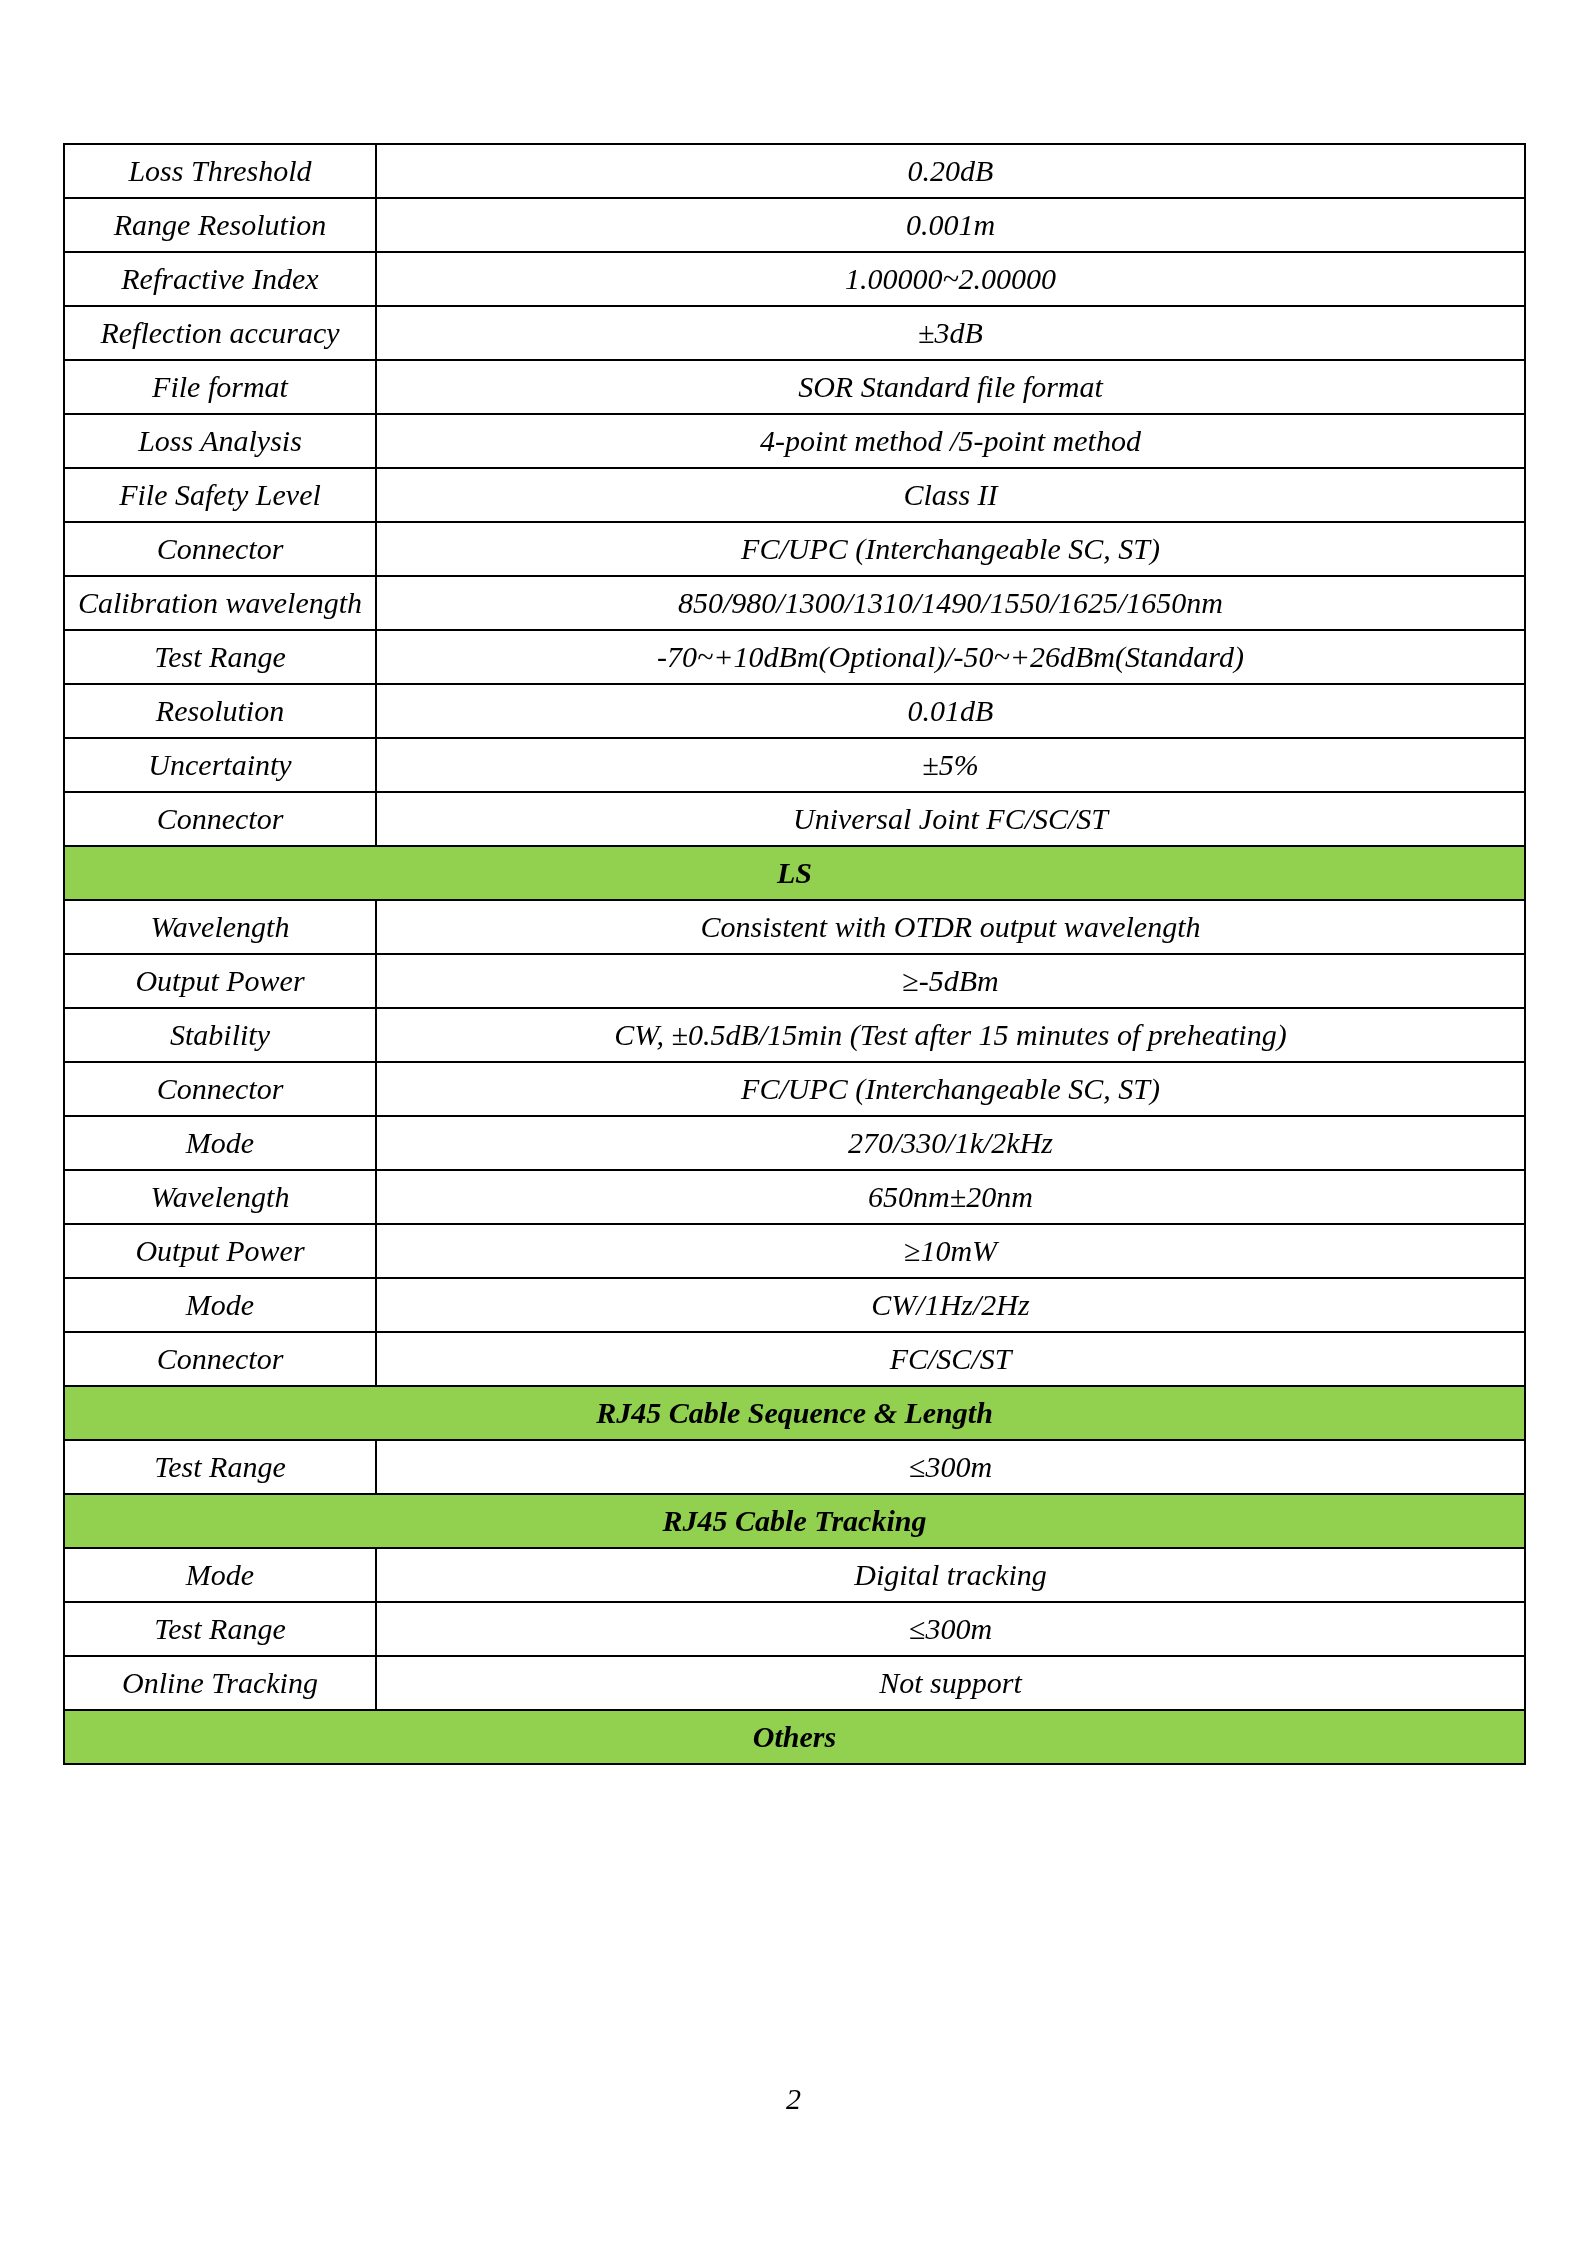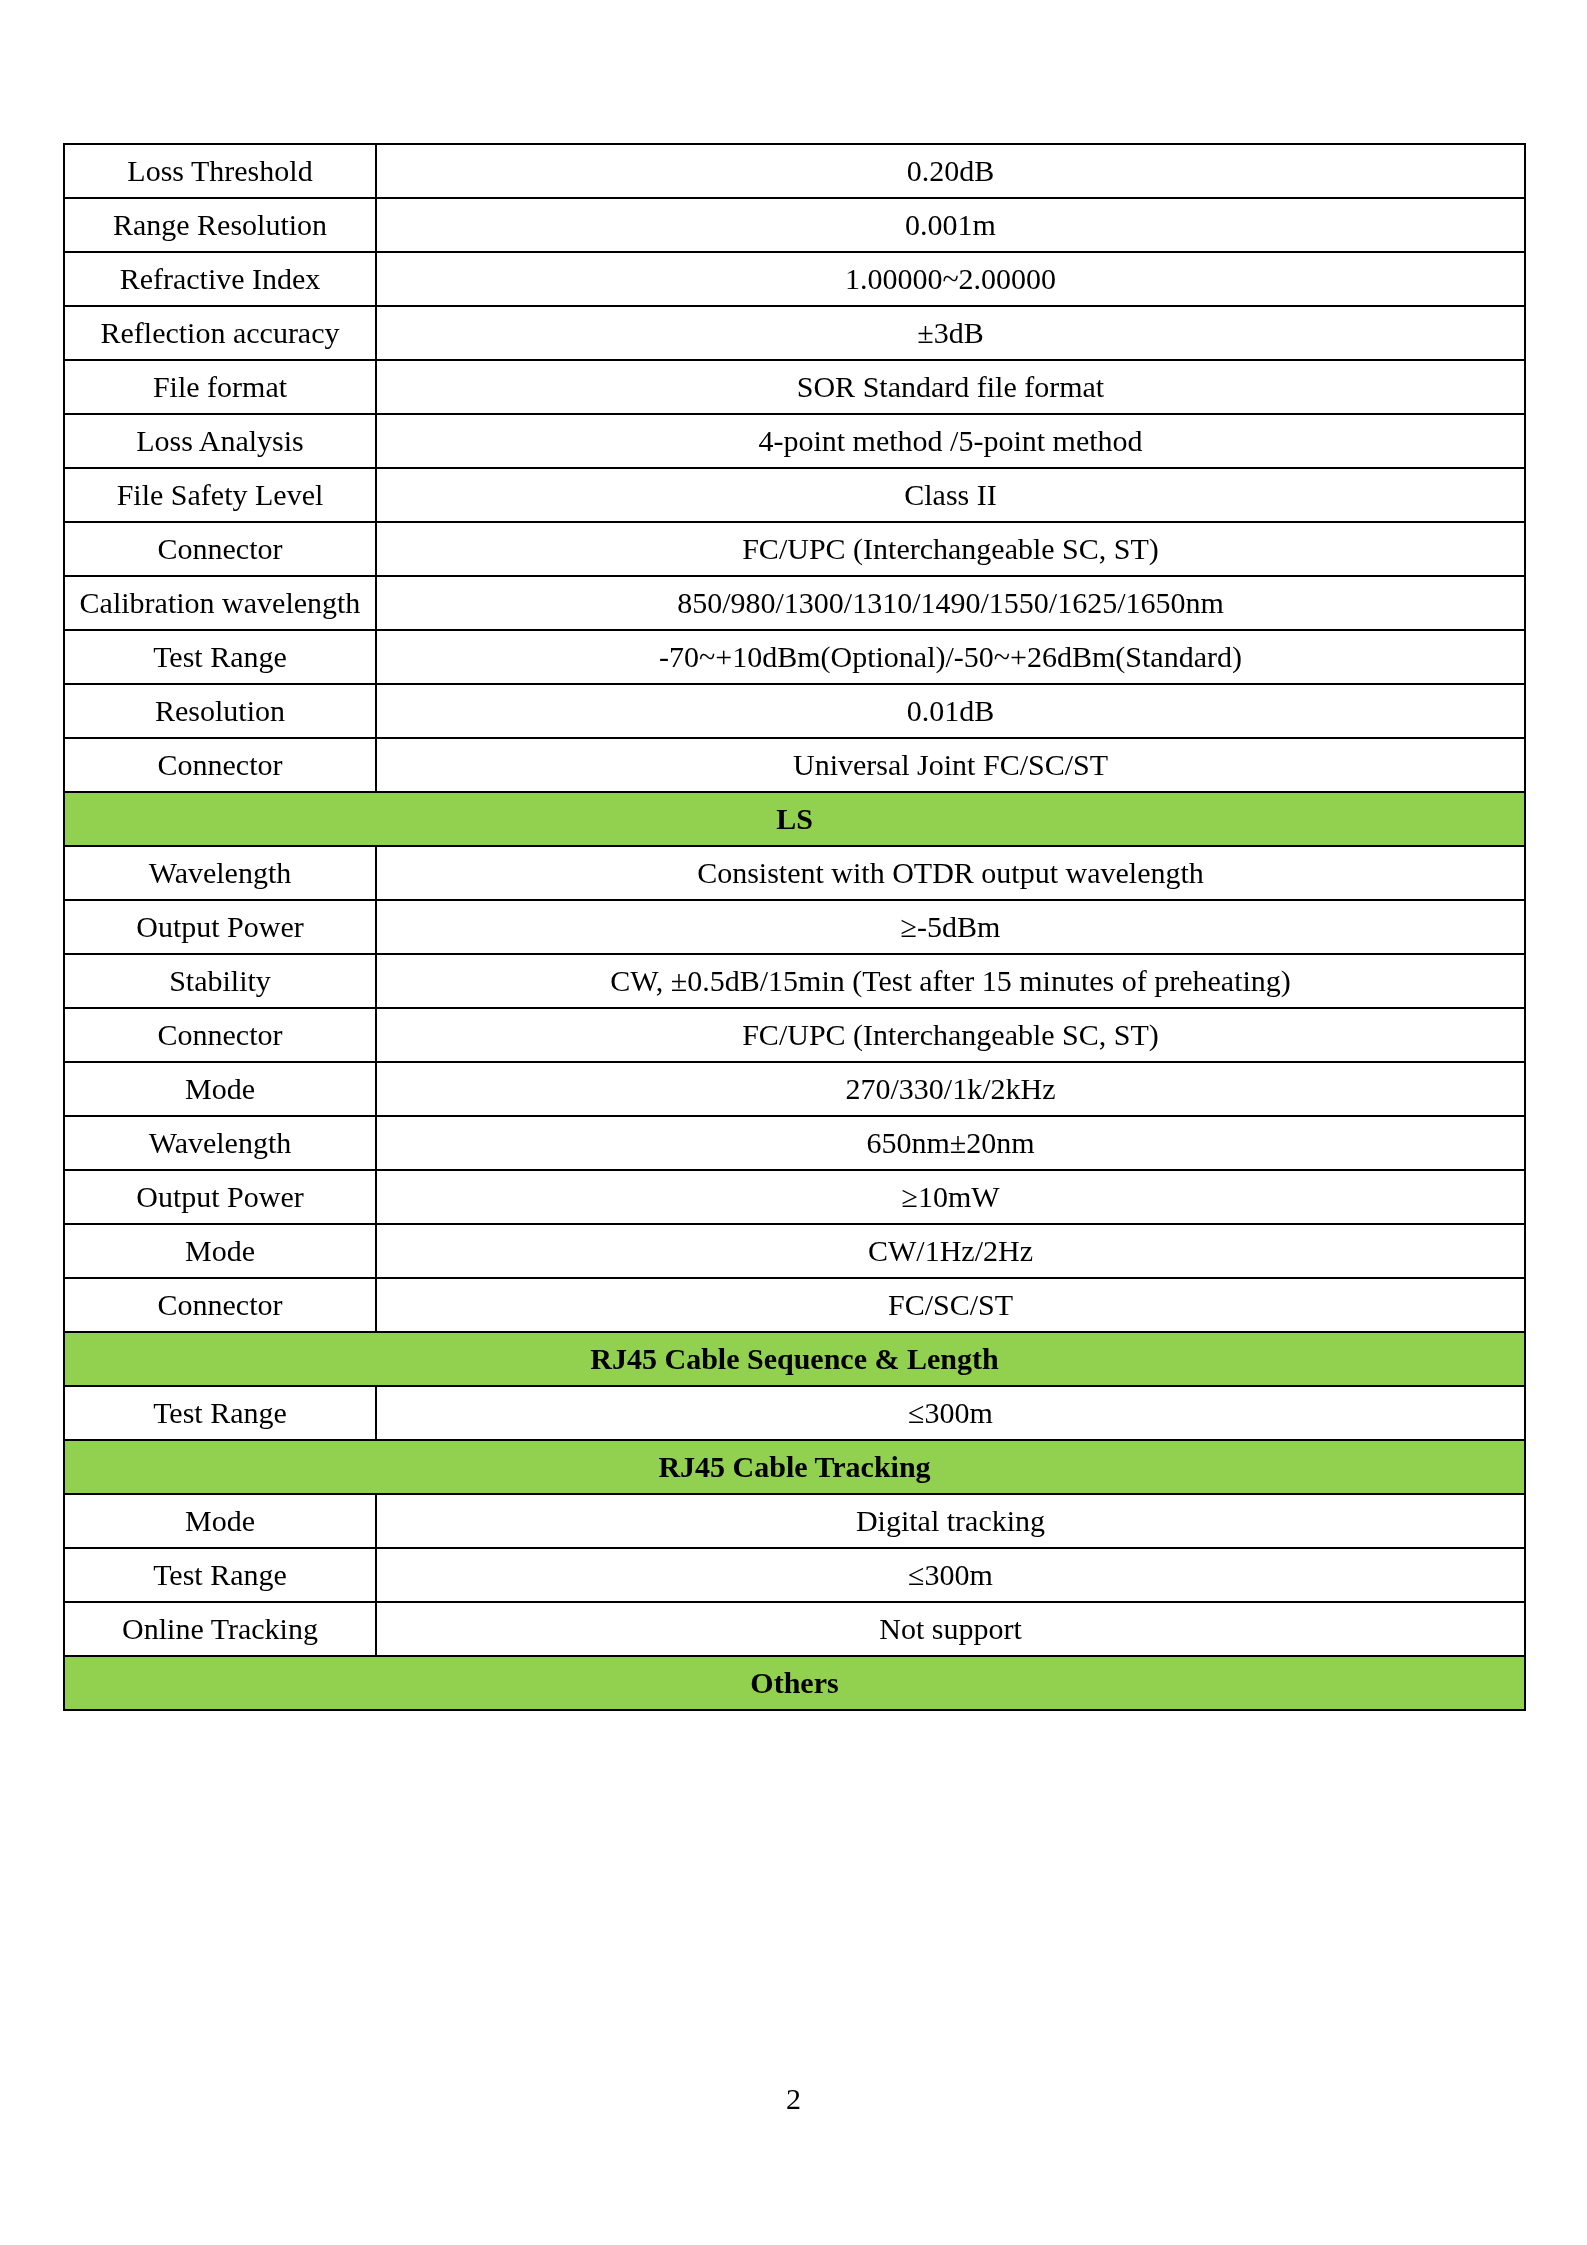--- a/index.html
+++ b/index.html
@@ -8,20 +8,21 @@
     background: #ffffff;
   }
   .page {
     position: relative;
     width: 1587px;
     height: 2212px;
     background: var(--page-bg, #ffffff);
     font-family: "Liberation Serif", "DejaVu Serif", serif;
     color: var(--text, #000000);
     overflow: hidden;
+    font-style: italic;
   }
   table.spec {
     position: absolute;
     left: 63px;
     top: 143px;
     width: 1463px;
     border-collapse: collapse;
     table-layout: fixed;
   }
   col.c1 { width: 312px; }
@@ -97,20 +98,24 @@
       </tr>
       <tr>
         <td>Test Range</td>
         <td>-70~+10dBm(Optional)/-50~+26dBm(Standard)</td>
       </tr>
       <tr>
         <td>Resolution</td>
         <td>0.01dB</td>
       </tr>
       <tr>
+        <td>Uncertainty</td>
+        <td>±5%</td>
+      </tr>
+      <tr>
         <td>Connector</td>
         <td>Universal Joint FC/SC/ST</td>
       </tr>
       <tr>
         <td class="section" colspan="2">LS</td>
       </tr>
       <tr>
         <td>Wavelength</td>
         <td>Consistent with OTDR output wavelength</td>
       </tr>

